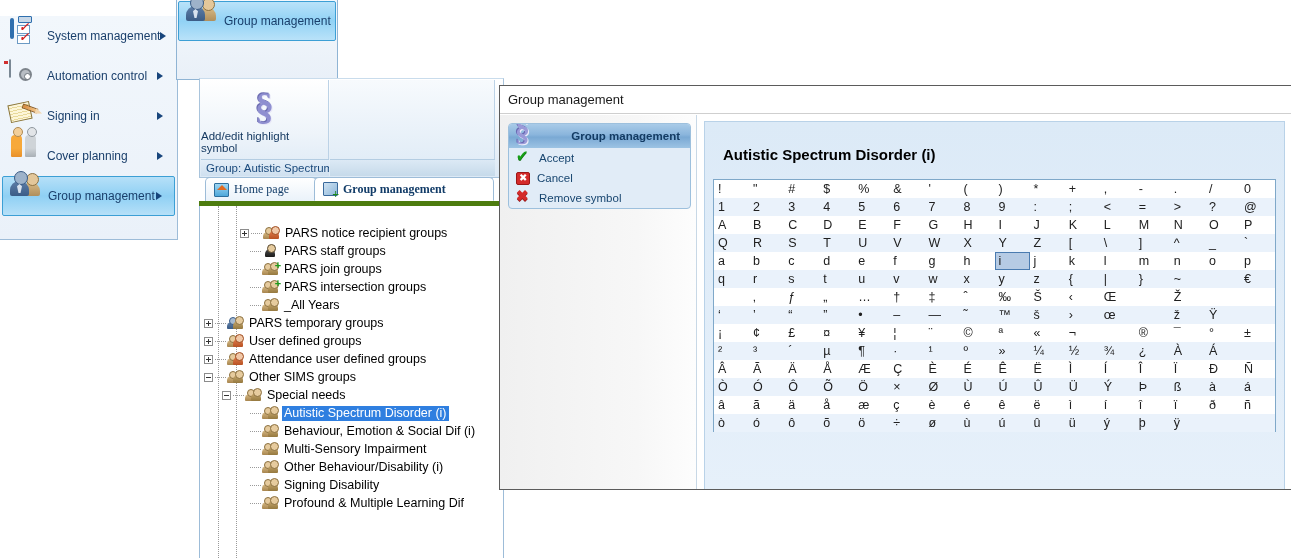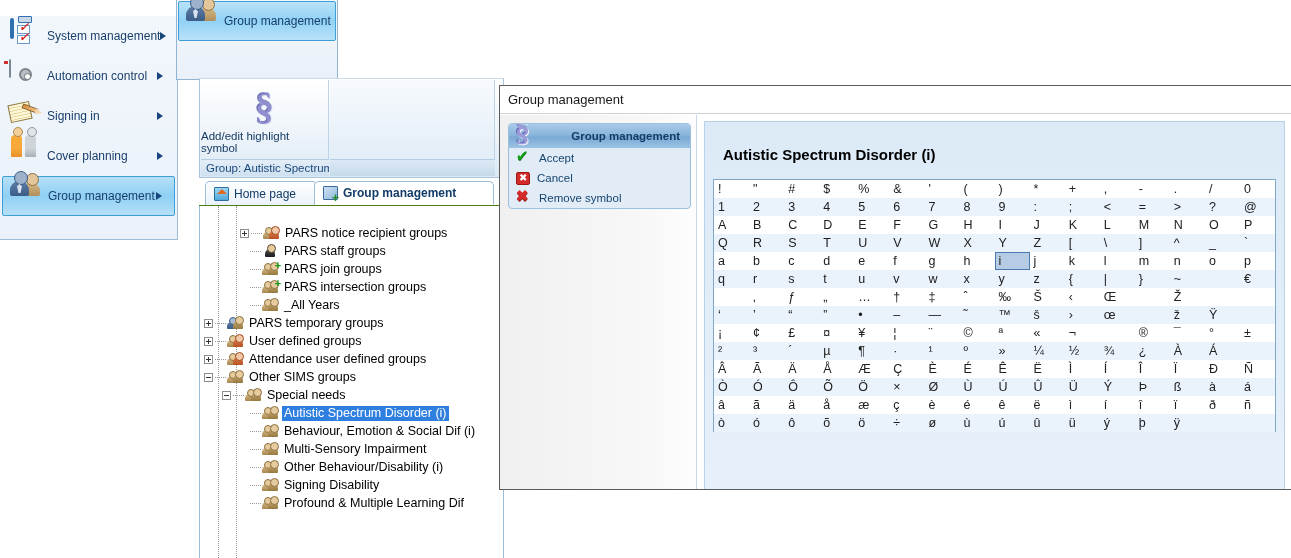--- a/index.html
+++ b/index.html
@@ -145,21 +145,22 @@
   .ribbon-blank2 {
     position:absolute; left:130px; bottom:1px; right:8px; height:17px;
     background: linear-gradient(to bottom,#dce9f5,#c6daea);
     border-top:1px solid #b4cde2;
   }
 
   
   .tabstrip {
     position:absolute; left:199px; top:180px; width:305px; height:26px;
     background:#ffffff;
-    border-bottom:1px solid #4d7c0f;
+    border-bottom:5px solid #4d7c0f;
+    font-family:Liberation Serif, serif;
   }
   .tab {
     position:absolute; bottom:0; height:24px; display:flex; align-items:center;
     padding:0 12px 0 8px; font-size:12px; color:#123c68;
     background: linear-gradient(to bottom,#ffffff,#eaf2fa);
     border:1px solid #9dbcd8; border-bottom:none;
     border-radius:5px 5px 0 0;
   }
   .tab.t1 { left:6px; width:112px; transform: skewX(0deg); }
   .tab.t2 { left:115px; width:180px; font-weight:bold; background:#ffffff; border-bottom:1px solid #fff; z-index:3;}

